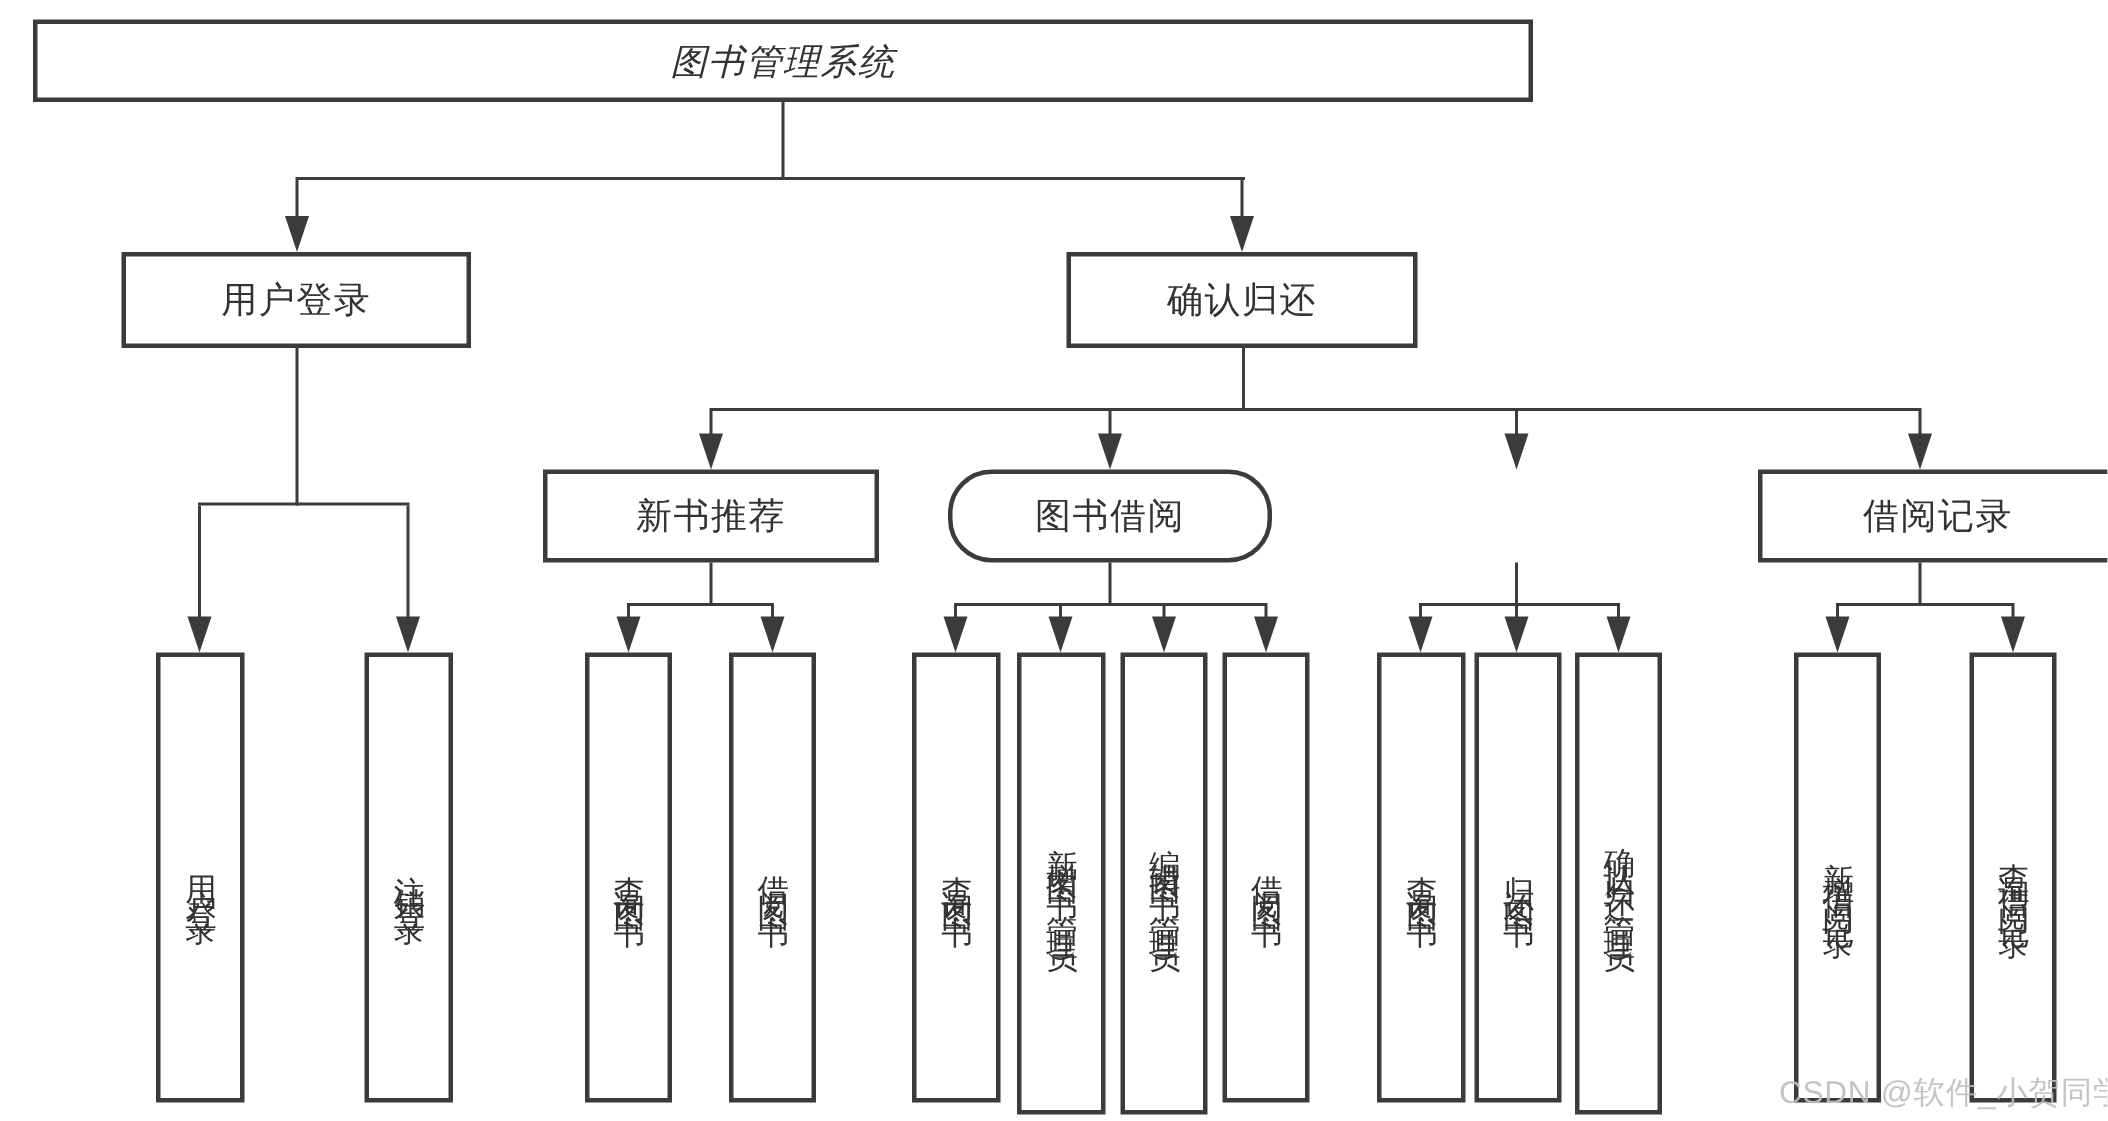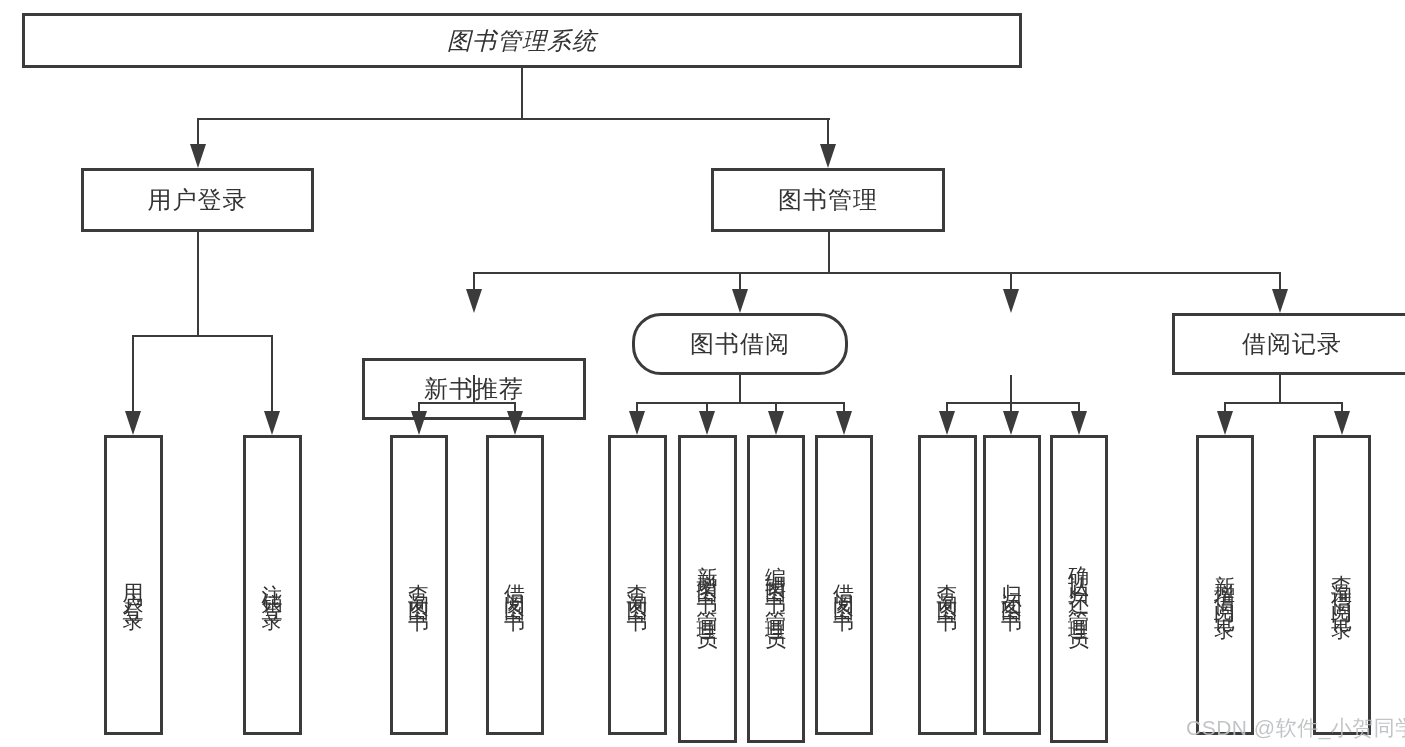--- a/index.html
+++ b/index.html
@@ -36,23 +36,23 @@
 
 <div id="stage" style="--line: #3b3b3b; --border: #3b3b3b; --text: #333333; --wm: #bdbfc1; background: rgb(255, 255, 255);">
   <div class="watermark">CSDN @软件_小贺同学</div>
 <div class="node hnode" style="left: 22px; top: 13px; width: 1000px; height: 55px; font-style: italic;">
       <span class="lbl">图书管理系统</span>
     </div>
     <div class="node hnode" style="left: 81px; top: 168px; width: 233px; height: 64px;">
       <span class="lbl">用户登录</span>
     </div>
     <div class="node hnode" style="left: 711px; top: 168px; width: 234px; height: 64px;">
-      <span class="lbl">图书管理</span>
+      <span class="lbl">确认归还</span>
     </div>
-    <div class="node hnode" style="left: 362px; top: 313px; width: 224px; height: 62px; margin-top: 45px;">
+    <div class="node hnode" style="left: 362px; top: 313px; width: 224px; height: 62px;">
       <span class="lbl">新书推荐</span>
     </div>
     <div class="node hnode" style="left: 632px; top: 313px; width: 216px; height: 62px; border-radius: 29px;">
       <span class="lbl">图书借阅</span>
     </div>
     <div class="node hnode" style="left: 1172px; top: 313px; width: 240px; height: 62px;">
       <span class="lbl">借阅记录</span>
     </div>
     <div class="node vnode" style="left: 104px; top: 435px; width: 59px; height: 300px;">
       <span class="lbl">用户登录</span>

